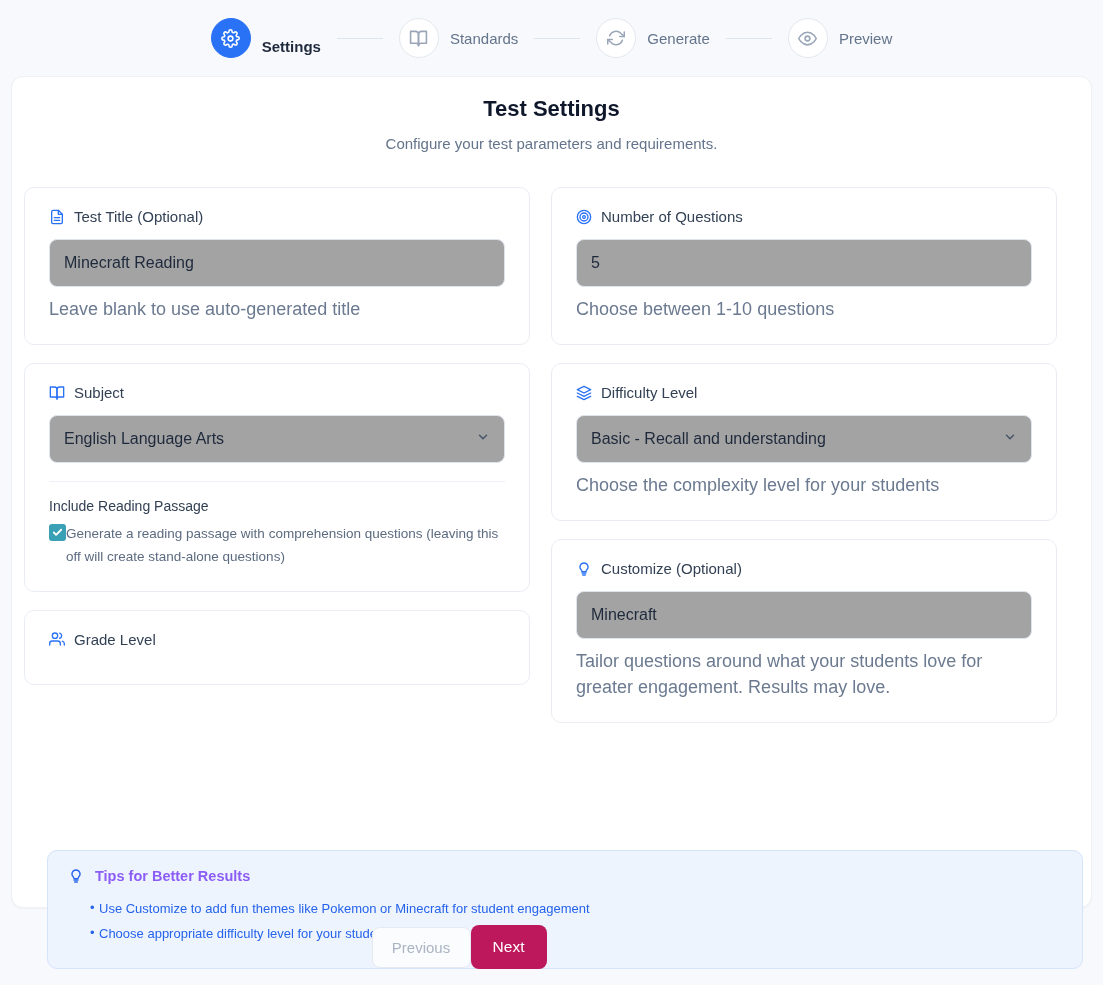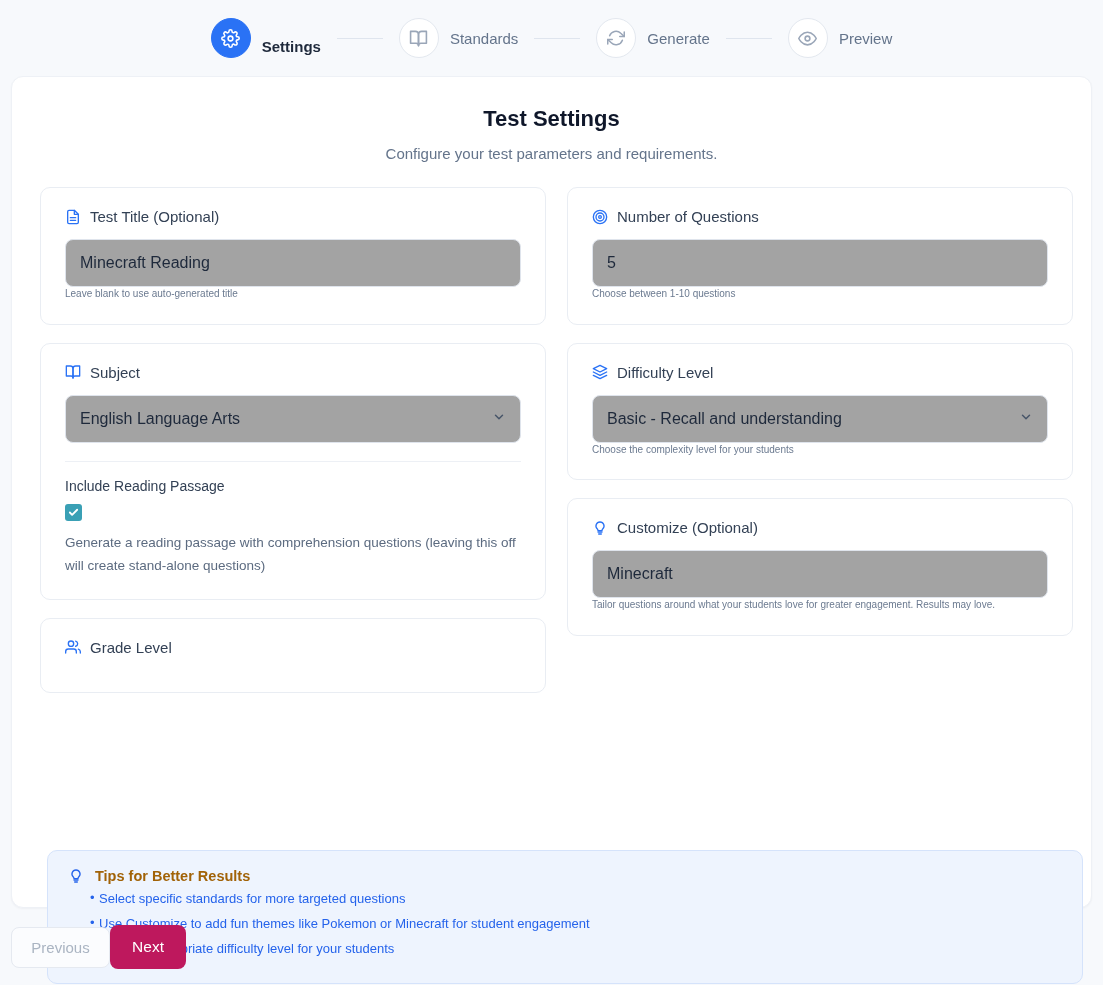--- a/index.html
+++ b/index.html
@@ -43,32 +43,32 @@
     left: 11px; top: 76px;
     width: 1081px; height: 832px;
     background: #ffffff;
     border: 1px solid #eef1f6;
     border-radius: 12px;
     box-shadow: 0 1px 2px rgba(16,24,40,.04);
   }
   .page-title {
     text-align: center;
     font-size: 22px; font-weight: 700; color: #0f172a;
-    margin: 29px 0 0 0;
+    margin: 19px 0 0 0;
   }
   .page-sub {
     text-align: center;
     font-size: 15px; color: #64748b;
     margin: 13px 0 0 0;
   }
 
   
   .grid {
     position: absolute;
-    left: 28px; top: 110px;
+    left: 12px; top: 110px;
     width: 1033px;
     display: grid;
     grid-template-columns: 506px 506px;
     column-gap: 21px;
   }
   .col { display: flex; flex-direction: column; }
   .col-left > .opt-card { margin-bottom: 18px; }
   .col-right > .opt-card { margin-bottom: 18px; }
 
   .opt-card {
@@ -94,67 +94,67 @@
     padding: 0 14px;
     display: flex; align-items: center;
     outline: none;
   }
   .field.select {
     justify-content: space-between;
     padding-right: 14px;
   }
   .chev { color: #475569; flex: none; }
   .hint {
-    font-size: 10px; color: #6b7a90;
-    line-height: 1.45;
+    font-size: 18px; color: #6b7a90;
+    margin-top: 9px; line-height: 1.45;
   }
 
   .divider { height: 1px; background: #edf0f5; margin: 18px 0 16px 0; }
 
   .check-title { font-size: 14px; color: #334155; font-weight: 500; margin-bottom: 8px; }
-  .check-row { display: flex; gap: 10px; align-items: flex-start; flex-direction: column; }
+  .check-row { display: flex; align-items: flex-start; }
   .checkbox {
     width: 17px; height: 17px; border-radius: 3px;
     background: #3aa0b5; flex: none; margin-top: 2px;
     display: flex; align-items: center; justify-content: center;
     color: #fff;
   }
   .check-text { font-size: 13.5px; color: #5c6b80; line-height: 1.72; }
 
   
   .tips {
     position: absolute;
     left: 35px; top: 773px;
     width: 1036px;
     background: #eef4fe;
     border: 1px solid #d5e3fb;
     border-radius: 10px;
     padding: 17px 20px 19px 20px;
   }
   .tips-head {
     display: flex; align-items: center; gap: 11px;
-    font-size: 14.5px; font-weight: 600; color: #a16207;
-    margin-bottom: 5px;
+    font-size: 14.5px; font-weight: 600; color: #8b5cf6;
+    margin-bottom: 15px;
   }
   .tips-head .ico { color: #2563eb; display: flex; }
   .tips-list { margin: 0; padding: 0; list-style: none; }
   .tips-list li {
     font-size: 13px; color: #2563eb;
     line-height: 1.55; padding-left: 31px; position: relative;
     margin-bottom: 5px;
   }
   .tips-list li::before {
     content: "•"; position: absolute; left: 22px; top: -1px;
   }
 
   
   .footer {
     position: absolute;
     left: 0; top: 925px; width: 918px;
-    display: flex; align-items: center; justify-content: flex-start;
+    display: flex; align-items: center; justify-content: center;
     padding: 0 11px;
   }
   .btn-prev {
     width: 99px; height: 41px;
     border: 1px solid #e5e9f0; border-radius: 8px;
     background: #fbfcfe; color: #aab4c2;
     font-family: "Liberation Sans", sans-serif; font-size: 15px;
     display: flex; align-items: center; justify-content: center;
   }
   .btn-next {
@@ -354,21 +354,20 @@
       <span class="ico">
         <svg width="16" height="16" viewBox="0 0 24 24" fill="none" stroke="currentColor" stroke-width="2" stroke-linecap="round" stroke-linejoin="round">
           <path d="M9 18h6"></path>
           <path d="M10 21h4"></path>
           <path d="M12 3a6 6 0 0 0-4 10.5c.6.7 1 1.5 1 2.5h6c0-1 .4-1.8 1-2.5A6 6 0 0 0 12 3z"></path>
         </svg>
       </span>
       <span>Tips for Better Results</span>
     </div>
     <ul class="tips-list">
-      <li>Select specific standards for more targeted questions</li>
       <li>Use Customize to add fun themes like Pokemon or Minecraft for student engagement</li>
       <li>Choose appropriate difficulty level for your students</li>
     </ul>
   </div>
 
 </div>
 
 <div class="footer">
   <button class="btn-prev">Previous</button>
   <button class="btn-next">Next</button>

